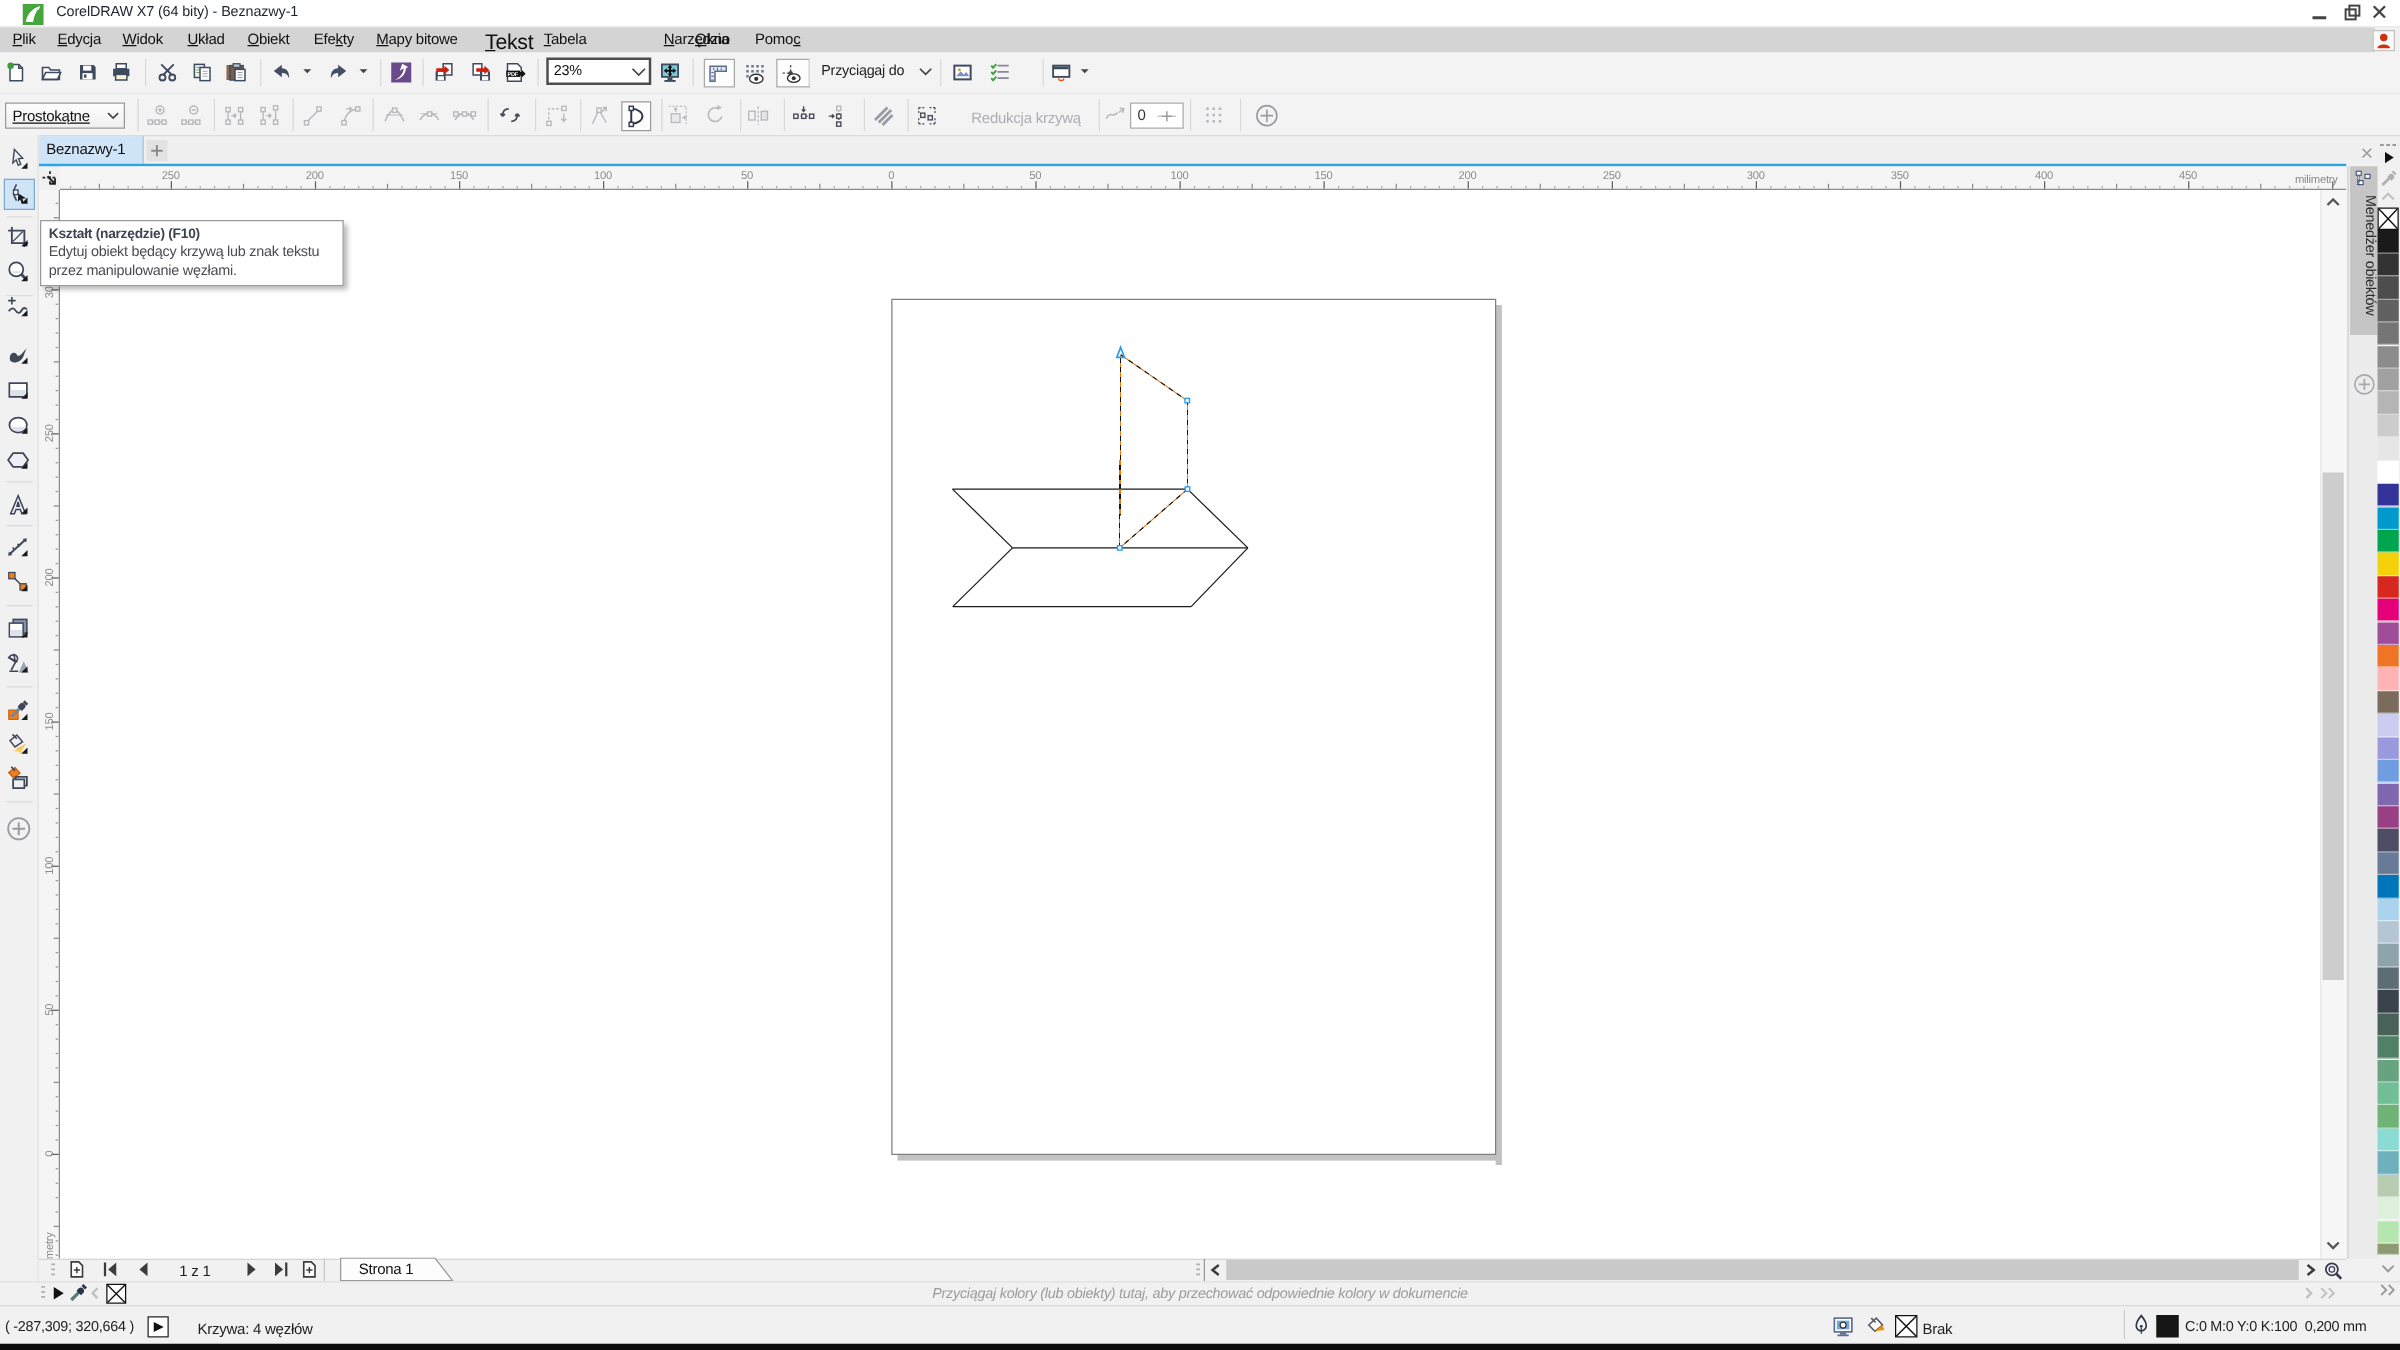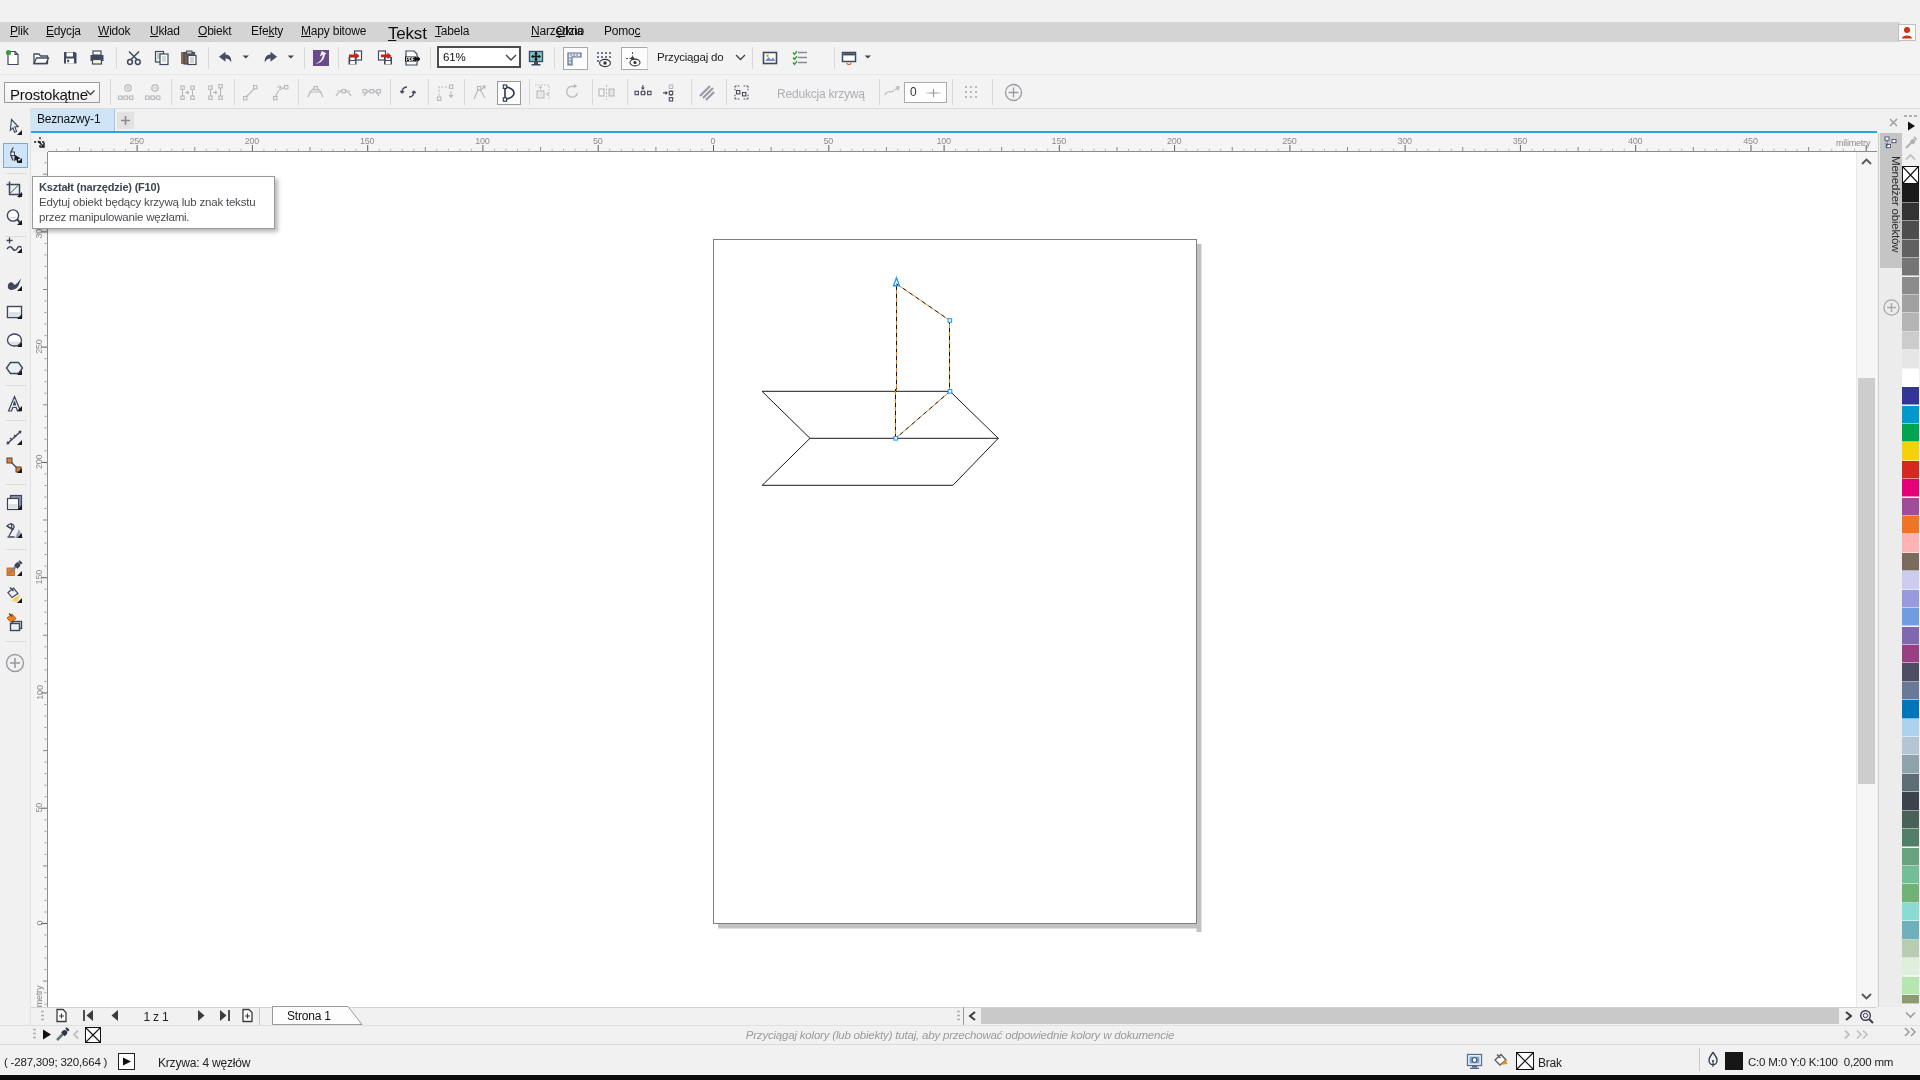--- a/index.html
+++ b/index.html
@@ -3,20 +3,34 @@
 <style>
 *{margin:0;padding:0;box-sizing:border-box;}
 html,body{width:1920px;height:1080px;overflow:hidden;background:#f1f1f2;
 font-family:"Liberation Sans",sans-serif;letter-spacing:-0.2px;}
 .abs{position:absolute;}
 #app{position:relative;width:1920px;height:1080px;}
 .sep{position:absolute;width:1px;background:#d9d9da;}
 </style></head><body>
 <div id="app">
 
+<div class="abs" style="left:0;top:0;width:1920px;height:22px;background:#ffffff;border-bottom:1px solid #e5e5e5;">
+ <svg class="abs" style="left:18px;top:3px;" width="17" height="17">
+  <rect x="0" y="0" width="17" height="17" fill="#47a53e"></rect>
+  <path d="M2.5,14.5 C4,8 8,3.5 14,2 C11,6 9,10 8.5,14.5 Z" fill="#ffffff"></path>
+  <path d="M11,3 L14,2 L13,5 Z" fill="#ffffff"></path>
+ </svg>
+ <div class="abs" style="left:45px;top:4px;font-size:11.5px;letter-spacing:-0.1px;color:#1b2430;">CorelDRAW X7 (64 bity) - Beznazwy-1</div>
+ <svg class="abs" style="left:1846px;top:0;" width="70" height="22">
+  <rect x="4" y="13" width="11" height="2.4" fill="#444"></rect>
+  <rect x="30.5" y="7.5" width="8" height="8" fill="none" stroke="#444" stroke-width="1.6"></rect>
+  <rect x="33.5" y="4.5" width="8" height="8" fill="none" stroke="#444" stroke-width="1.6"></rect>
+  <path d="M53,5 L62,14 M62,5 L53,14" stroke="#444" stroke-width="1.8"></path>
+ </svg>
+</div>
 
 <div class="abs" style="left:0;top:22px;width:1900px;height:20px;background:#d4d4d4;">
 <span class="abs" style="left:10px;top:2px;font-size:12px;color:#111;white-space:pre;"><span style="text-decoration:underline;">P</span>lik</span>
 <span class="abs" style="left:46px;top:2px;font-size:12px;color:#111;white-space:pre;"><span style="text-decoration:underline;">E</span>dycja</span>
 <span class="abs" style="left:98px;top:2px;font-size:12px;color:#111;white-space:pre;"><span style="text-decoration:underline;">W</span>idok</span>
 <span class="abs" style="left:150px;top:2px;font-size:12px;color:#111;white-space:pre;"><span style="text-decoration:underline;">U</span>kład</span>
 <span class="abs" style="left:198px;top:2px;font-size:12px;color:#111;white-space:pre;"><span style="text-decoration:underline;">O</span>biekt</span>
 <span class="abs" style="left:251px;top:2px;font-size:12px;color:#111;white-space:pre;">Efe<span style="text-decoration:underline;">k</span>ty</span>
 <span class="abs" style="left:301px;top:2px;font-size:12px;color:#111;white-space:pre;"><span style="text-decoration:underline;">M</span>apy bitowe</span>
 <span class="abs" style="left:388px;top:2px;font-size:17px;color:#111;white-space:pre;"><span style="text-decoration:underline;">T</span>ekst</span>
@@ -25,21 +39,21 @@
 <span class="abs" style="left:556px;top:2px;font-size:12px;color:#111;white-space:pre;"><span style="text-decoration:underline;">O</span>kno</span>
 <span class="abs" style="left:604px;top:2px;font-size:12px;color:#111;white-space:pre;">Pomo<span style="text-decoration:underline;">c</span></span>
 <svg class="abs" style="left:1898px;top:2px;" width="18" height="17">
  <rect x="0.5" y="0.5" width="17" height="16" fill="#fbfbfb" stroke="#c0c0c0"></rect>
  <circle cx="9" cy="6" r="3" fill="#cc3311"></circle>
  <path d="M4,14.5 C4,10.5 14,10.5 14,14.5 Z" fill="#cc3311"></path>
 </svg>
 </div>
 <div class="abs" style="left:0;top:42px;width:1920px;height:32px;background:#f3f3f4;"></div>
 <div class="abs" style="left:437px;top:46px;width:84px;height:22px;background:#fff;border:2px solid #4c4c4c;"></div>
-<div class="abs" style="left:443px;top:51px;font-size:11.5px;color:#111;">61%</div>
+<div class="abs" style="left:443px;top:51px;font-size:11.5px;color:#111;">23%</div>
 <svg class="abs" style="left:504px;top:53px;" width="14" height="10">
       <path d="M2,2 l5,5 l5,-5" fill="none" stroke="#444" stroke-width="1.4"></path>
     </svg>
 <div class="abs" style="left:563px;top:47px;width:25px;height:23px;background:#fdfdfd;border:1px solid #a8a8a8;"></div>
     <svg class="abs" style="left:566px;top:50px;" width="18" height="18">
       <path d="M2,3 h13 v4 h-9 v8 h-4 z" fill="#dfe6ef" stroke="#5b6e8e" stroke-width="1.2"></path>
       <path d="M5,4 v2 M8,4 v3 M11,4 v2 M3,8 h2 M3,11 h3 M3,14 h2" stroke="#5b6e8e" stroke-width="0.8"></path>
     </svg>
 <svg class="abs" style="left:595px;top:50px;" width="19" height="19">
       <g fill="#6a7890">
@@ -170,21 +184,21 @@
     <svg class="abs" style="left:840.0px;top:49.0px;" width="18" height="18">
       <rect x="2.5" y="3.5" width="13" height="9" fill="#fff" stroke="#3e4a5e" stroke-width="1.5"></rect>
       <rect x="3.2" y="4.2" width="11.6" height="2.2" fill="#3e4a5e"></rect>
       <path d="M7,13 c0,2.5 4,2.5 4,0 c1,1 .5,3 -2,3 c-2.5,0 -3,-2 -2,-3 z" fill="#e05510"></path>
     </svg>
     <svg class="abs" style="left:860.0px;top:49.0px;" width="12" height="18">
       <path d="M2,8 l4,4 l4,-4 z" fill="#444" transform="translate(3,0) scale(0.8)"></path>
     </svg>
 <div class="abs" style="left:0;top:74px;width:1920px;height:34px;background:#f3f3f4;border-top:1px solid #e7e7e8;"></div>
 <div class="abs" style="left:4px;top:82px;width:96px;height:21px;background:linear-gradient(#fdfdfd,#f0f0f0);border:1px solid #9a9a9a;"></div>
-<div class="abs" style="left:10px;top:86px;font-size:15px;color:#111;">Prostokątne</div>
+<div class="abs" style="left:10px;top:86px;font-size:12px;color:#111;text-decoration:underline;">Prostokątne</div>
 <svg class="abs" style="left:85px;top:89px;" width="12" height="9">
       <path d="M1.5,1.5 l4,4 l4,-4" fill="none" stroke="#444" stroke-width="1.4"></path>
     </svg>
 <div class="abs" style="left:497px;top:81px;width:24px;height:24px;background:#fdfdfd;border:1px solid #9a9a9a;"></div>
 <div class="abs" style="left:777px;top:87px;font-size:12px;color:#aeaeb4;">Redukcja krzywą</div>
 <div class="abs" style="left:904px;top:82px;width:43px;height:21px;background:#fff;border:1px solid #ababab;"></div>
 <div class="abs" style="left:910px;top:85px;font-size:12px;color:#333;">0</div>
 <svg class="abs" style="left:925px;top:87px;" width="18" height="12">
       <path d="M4,6 h9 M8.5,2 v8" stroke="#9a9aa0" stroke-width="1.2"></path>
       <path d="M1,6 h3 M13,6 h3" stroke="#c8c8cc" stroke-width="1.2"></path>

